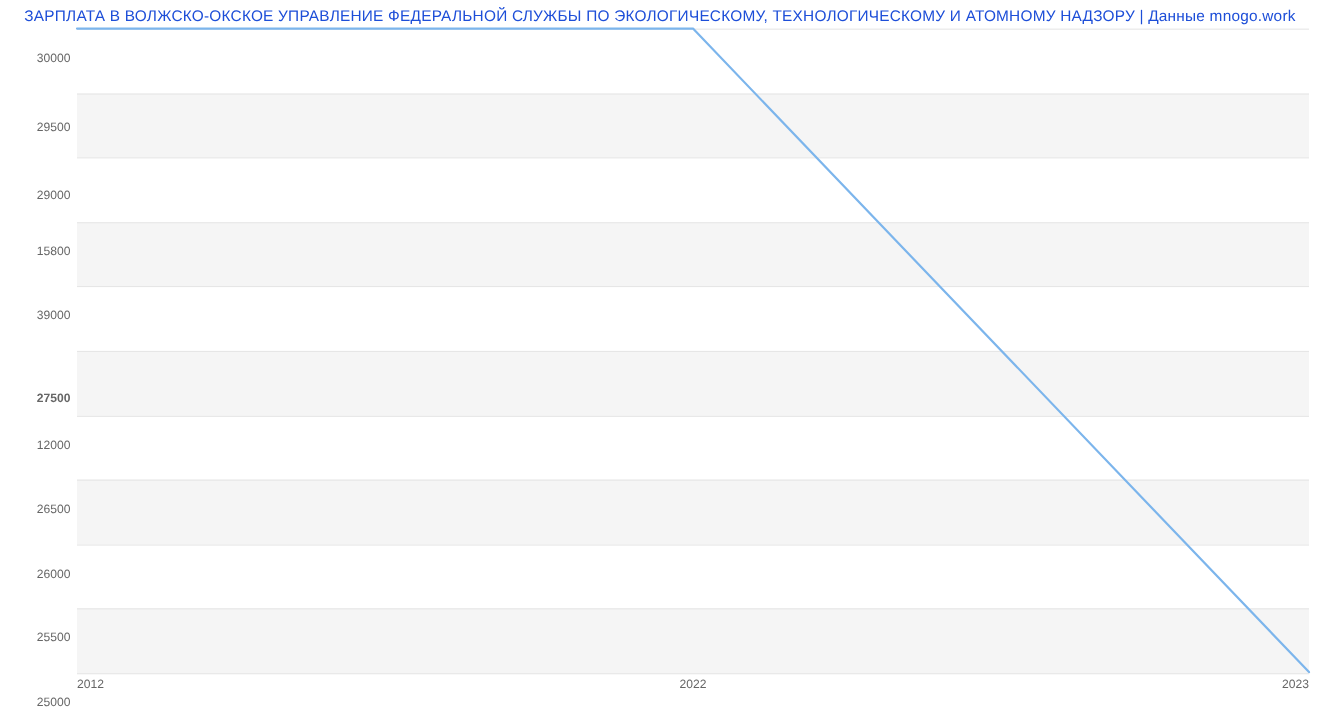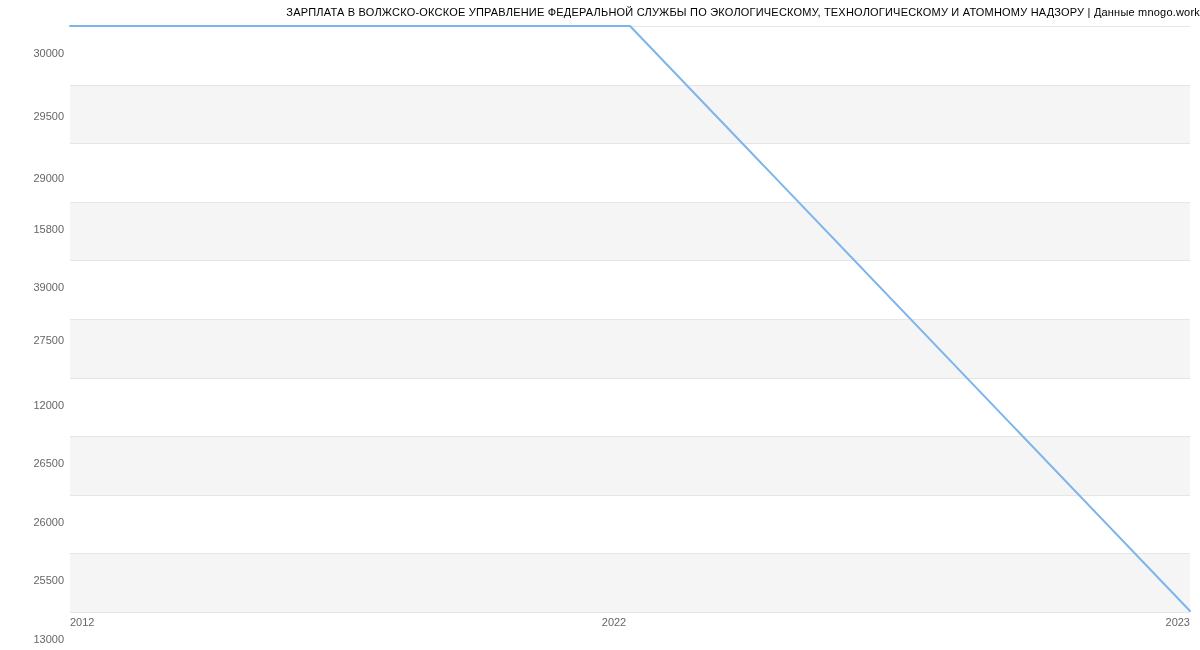--- a/index.html
+++ b/index.html
@@ -13,23 +13,23 @@
   }
   .chart {
     position: relative;
     width: 1200px;
     height: 650px;
   }
   .title {
     position: absolute;
     top: 6px;
     left: 0; right: 0;
-    text-align: right;
-    font-size: 11px;
-    color: #000000;
+    text-align: center;
+    font-size: 14px;
+    color: #1d4ed8;
     letter-spacing: 0.2px;
   }
   .plot {
     position: absolute;
     left: 70px;
     top: 26px;
     width: 1120px;
     height: 586px;
     border-bottom: 1px solid #cccccc;
   }
@@ -97,27 +97,27 @@
       <div class="gridline" style="top: 293px;"></div>
       <div class="gridline" style="top: 234.4px;"></div>
       <div class="gridline" style="top: 175.8px;"></div>
       <div class="gridline" style="top: 117.2px;"></div>
       <div class="gridline" style="top: 58.6px;"></div>
       <div class="gridline" style="top: 0px;"></div>
       <svg class="series" id="series" preserveAspectRatio="none" viewBox="0 0 1120 586">
         <path d="M0 0 L560 0 L1120 586"></path>
       </svg>
     </div>
-<div class="ylabel" style="top: 612px;">13000</div>
+<div class="ylabel" style="top: 612px;">25000</div>
     <div class="ylabel" style="top: 553.4px;">25500</div>
     <div class="ylabel" style="top: 494.8px;">26000</div>
     <div class="ylabel" style="top: 436.2px;">26500</div>
     <div class="ylabel" style="top: 377.6px;">12000</div>
-    <div class="ylabel" style="top: 313px;">27500</div>
+    <div class="ylabel" style="top: 335px; font-weight: bold;">27500</div>
     <div class="ylabel" style="top: 260.4px;">39000</div>
     <div class="ylabel" style="top: 201.8px;">15800</div>
     <div class="ylabel" style="top: 151px;">29000</div>
     <div class="ylabel" style="top: 89px;">29500</div>
     <div class="ylabel" style="top: 26px;">30000</div>
     <div class="xlabel first" style="left: 70px;">2012</div>
-    <div class="xlabel" style="left: 614px;">2022</div>
+    <div class="xlabel" style="left: 630px;">2022</div>
     <div class="xlabel last" style="left: 1190px;">2023</div>
   </div>
 
 </body></html>

